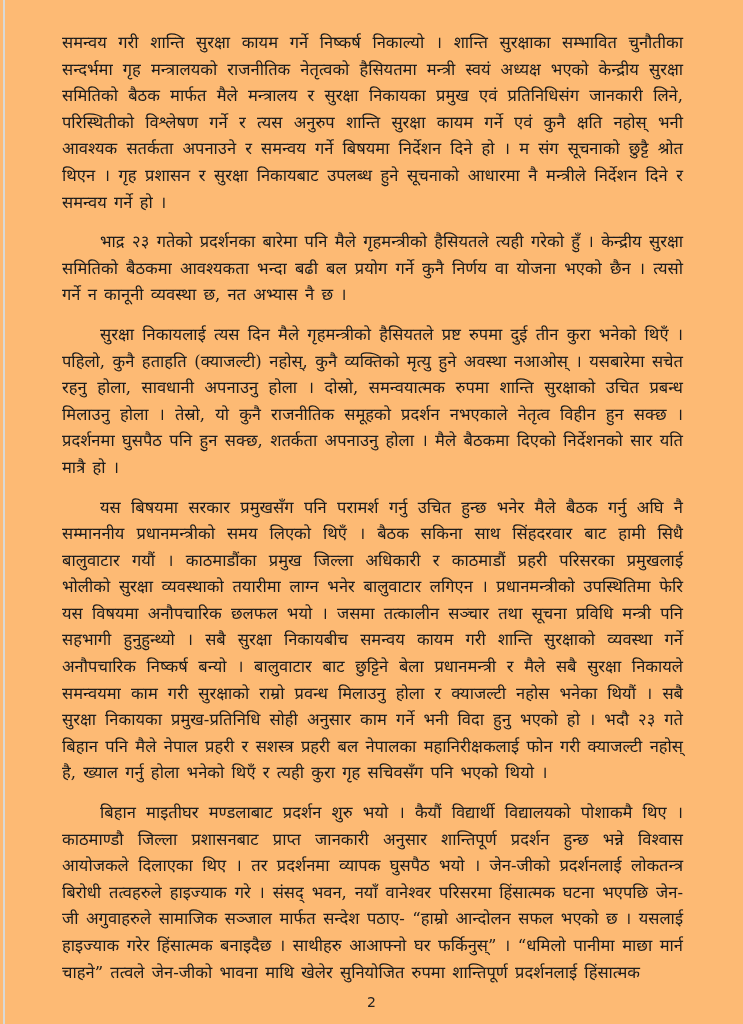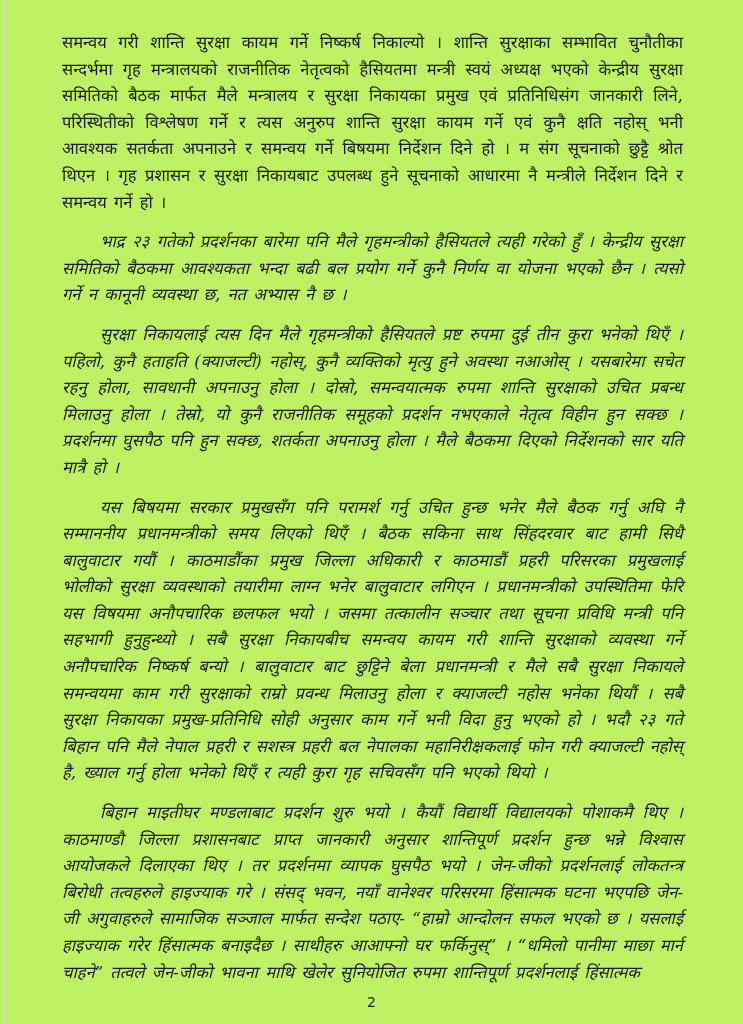--- a/index.html
+++ b/index.html
@@ -5,21 +5,21 @@
   html, body {
     margin: 0;
     padding: 0;
     background: #ffffff;
     font-family: "DejaVu Serif", "Liberation Serif", serif;
   }
   .page {
     position: relative;
     width: 743px;
     height: 1024px;
-    background: #bef264;
+    background: #fdba74;
     overflow: hidden;
     box-sizing: border-box;
   }
   
   .edge-line {
     position: absolute;
     left: 3px;
     top: 0;
     width: 2px;
     height: 100%;
@@ -35,21 +35,20 @@
   .para {
     margin: 0 0 13px 0;
     font-size: 16.5px;
     line-height: 26.6px;
     text-align: justify;
     text-justify: inter-word;
     word-spacing: 2px;
   }
   .para.indent {
     text-indent: 38px;
-    font-style: italic;
   }
   .page-number {
     position: absolute;
     left: 0;
     width: 100%;
     bottom: 14px;
     text-align: center;
     font-size: 14px;
     color: #222222;
     font-family: "DejaVu Sans", "Liberation Sans", sans-serif;

